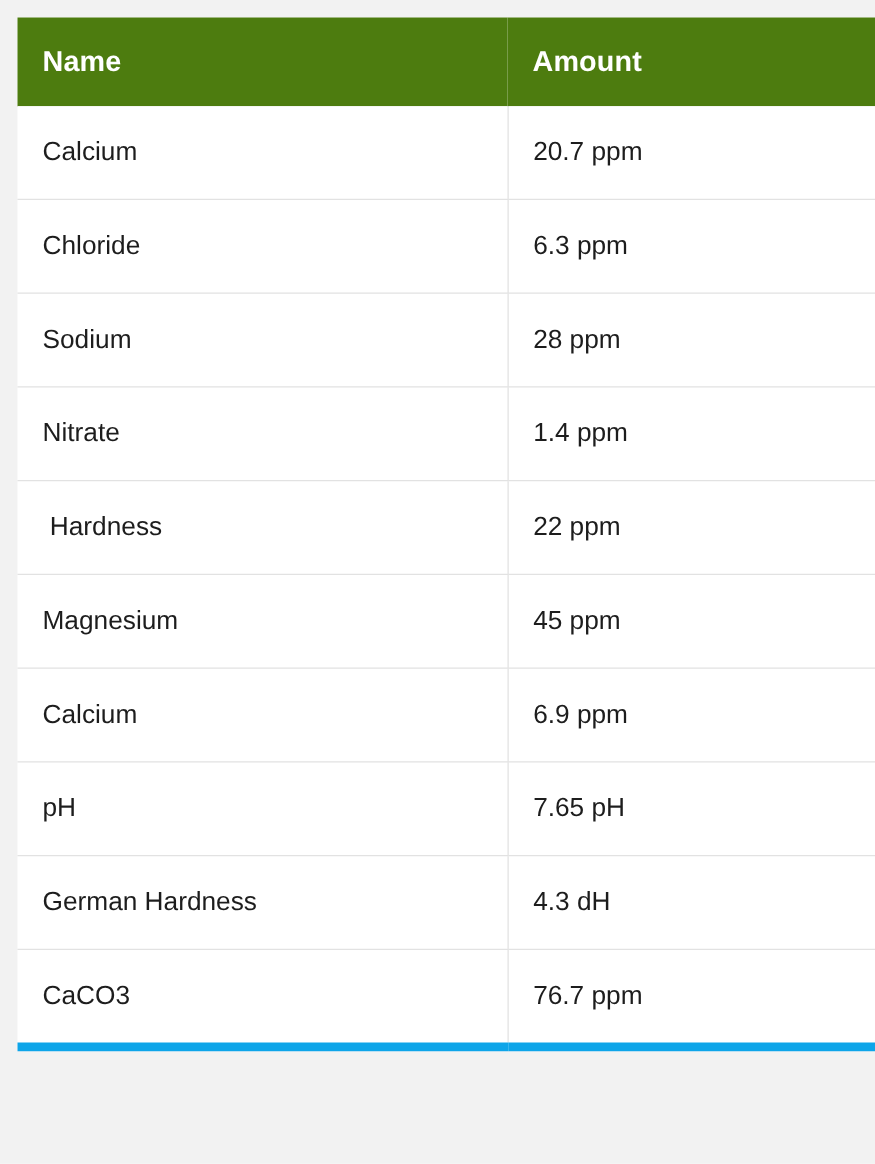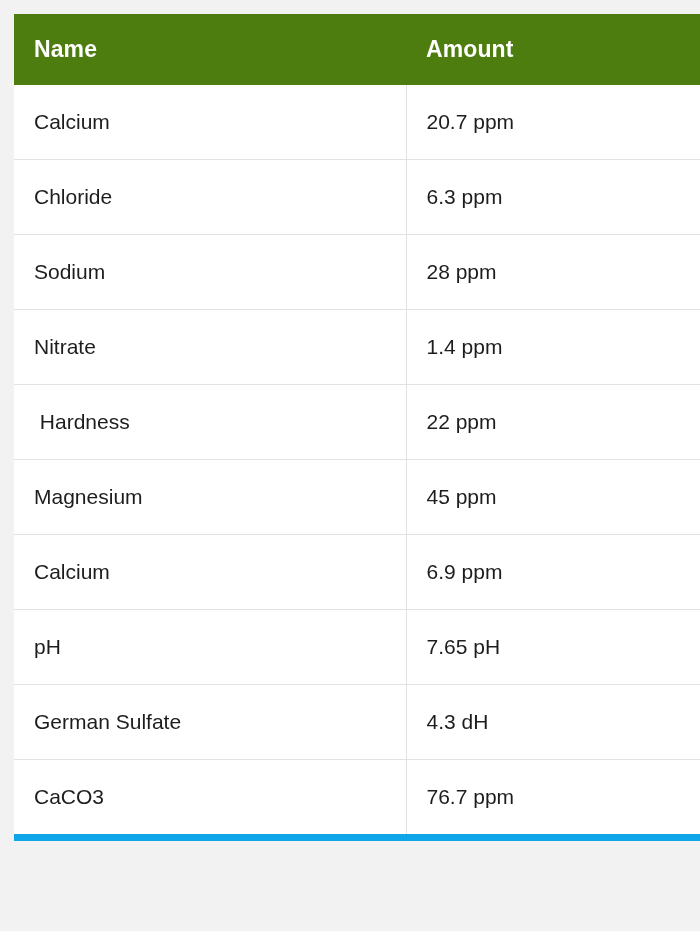--- a/index.html
+++ b/index.html
@@ -99,21 +99,21 @@
       </tr>
       <tr>
         <td class="cell-name">Calcium</td>
         <td class="cell-amount">6.9 ppm</td>
       </tr>
       <tr>
         <td class="cell-name">pH</td>
         <td class="cell-amount">7.65 pH</td>
       </tr>
       <tr>
-        <td class="cell-name">German Sulfate</td>
+        <td class="cell-name">German Hardness</td>
         <td class="cell-amount">4.3 dH</td>
       </tr>
       <tr>
         <td class="cell-name">CaCO3</td>
         <td class="cell-amount">76.7 ppm</td>
       </tr>
     </tbody>
   </table>
 </div>
 

